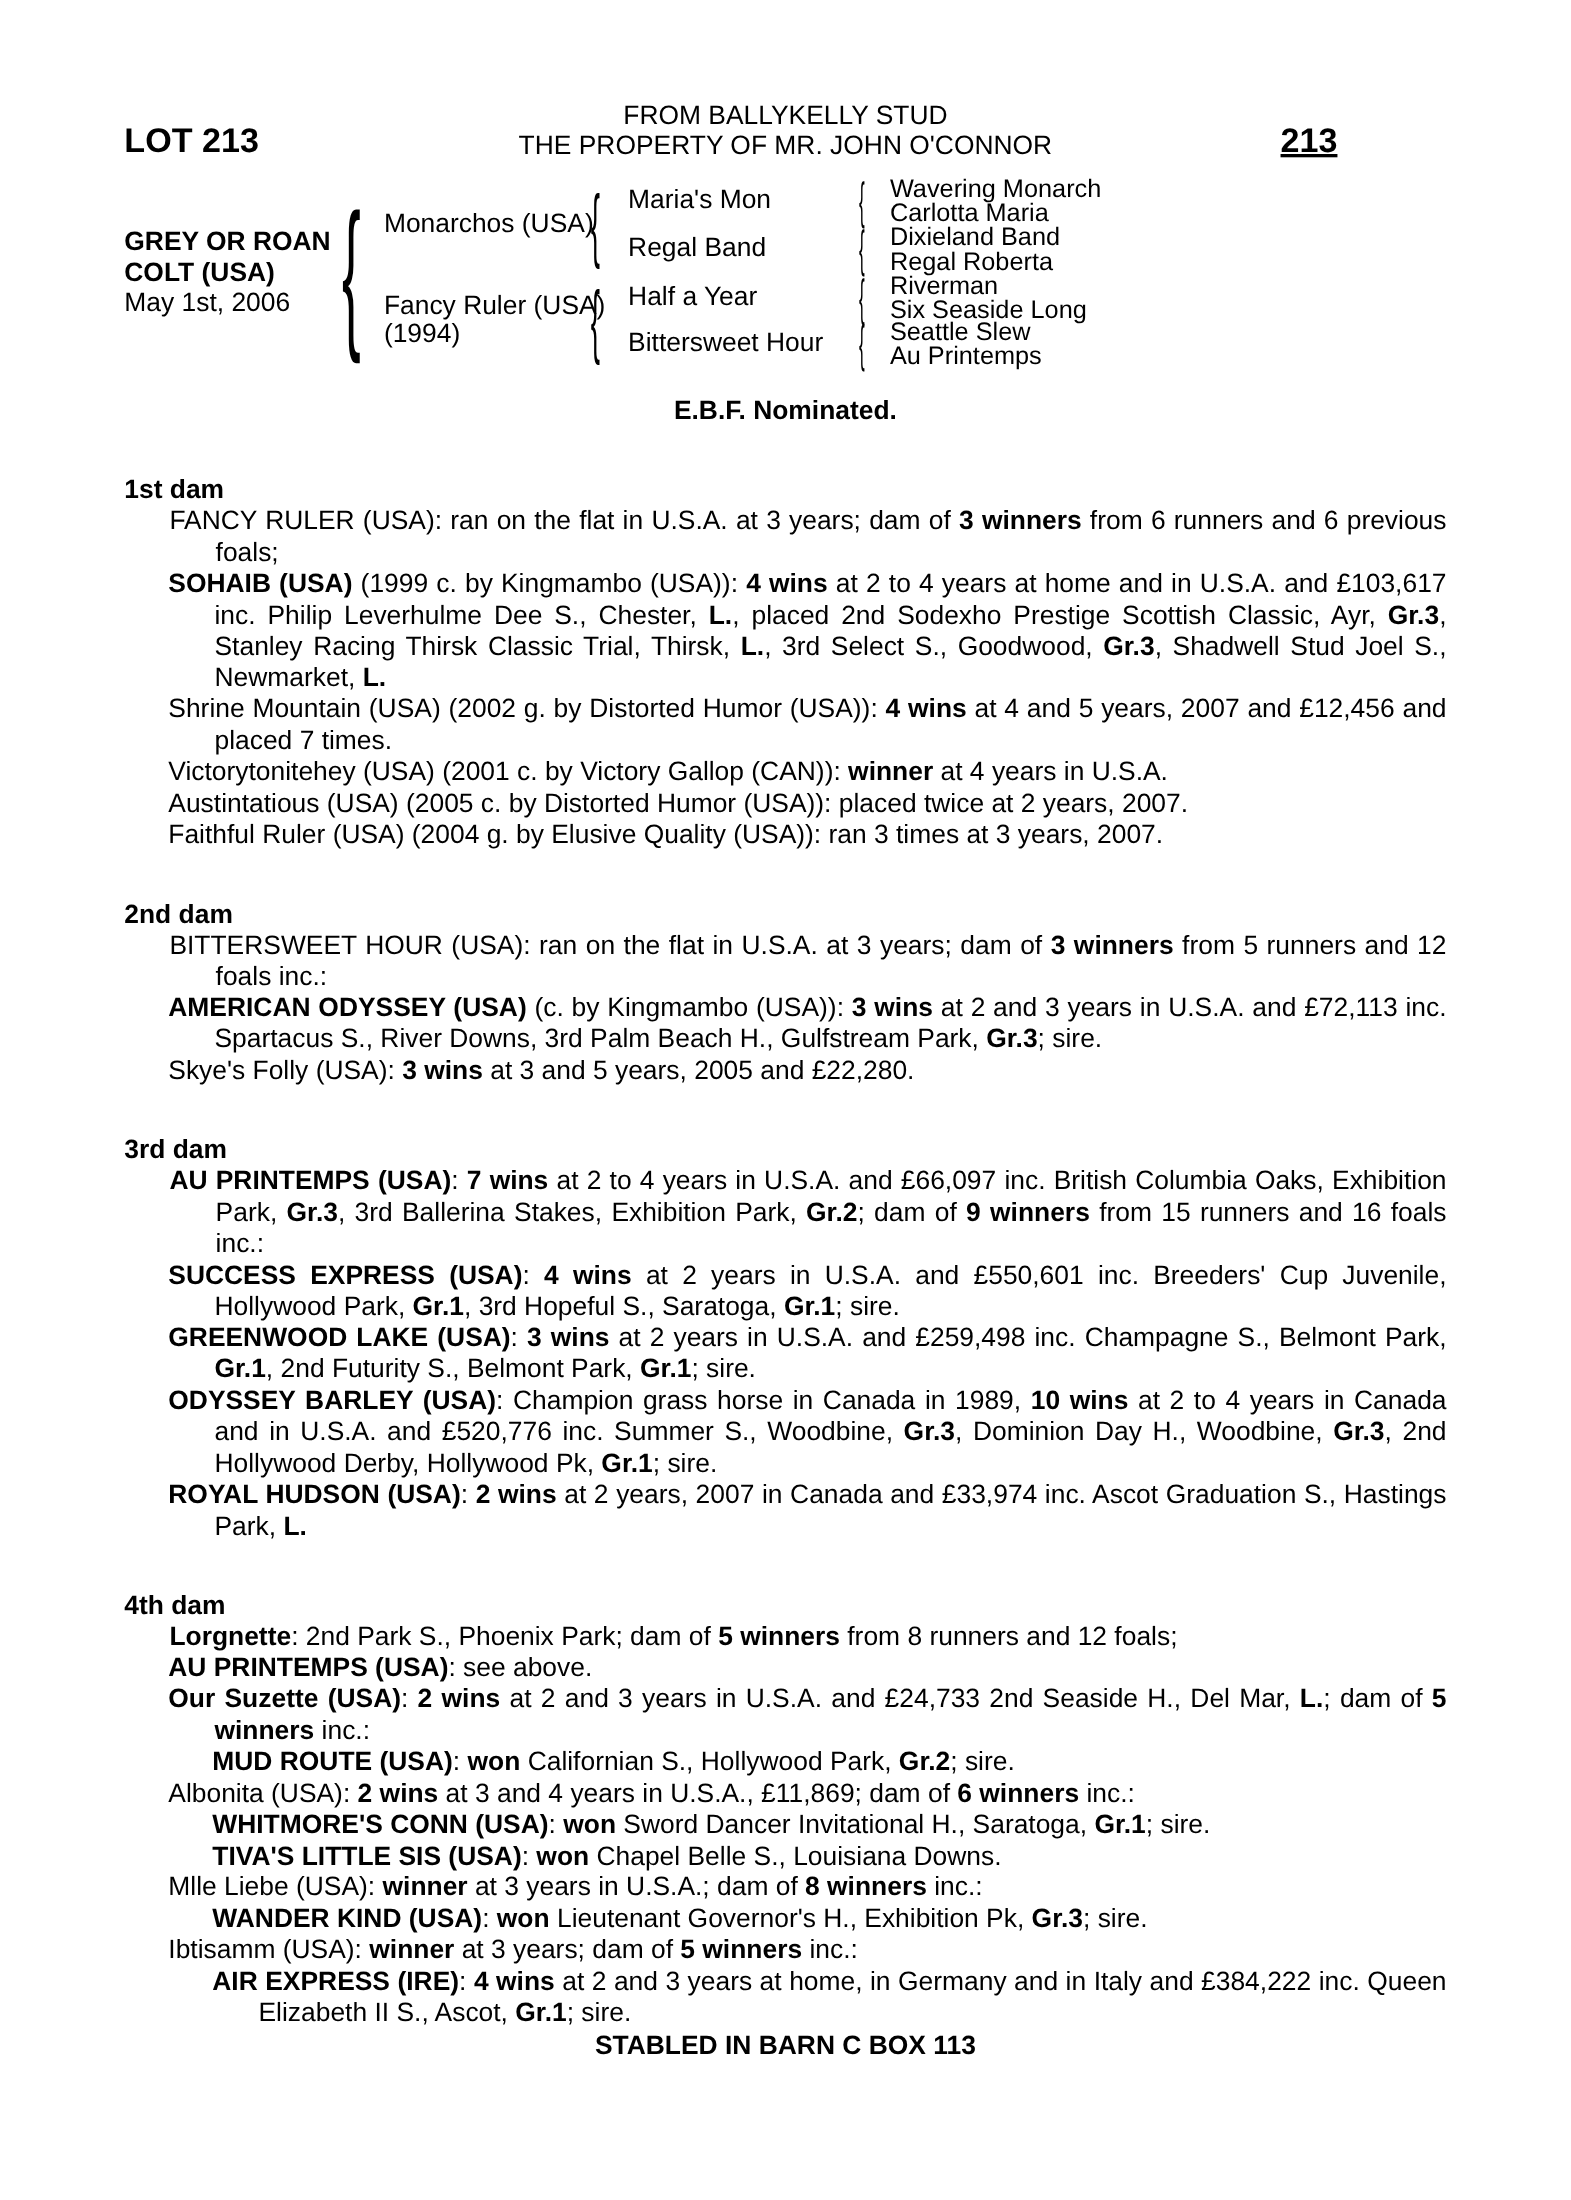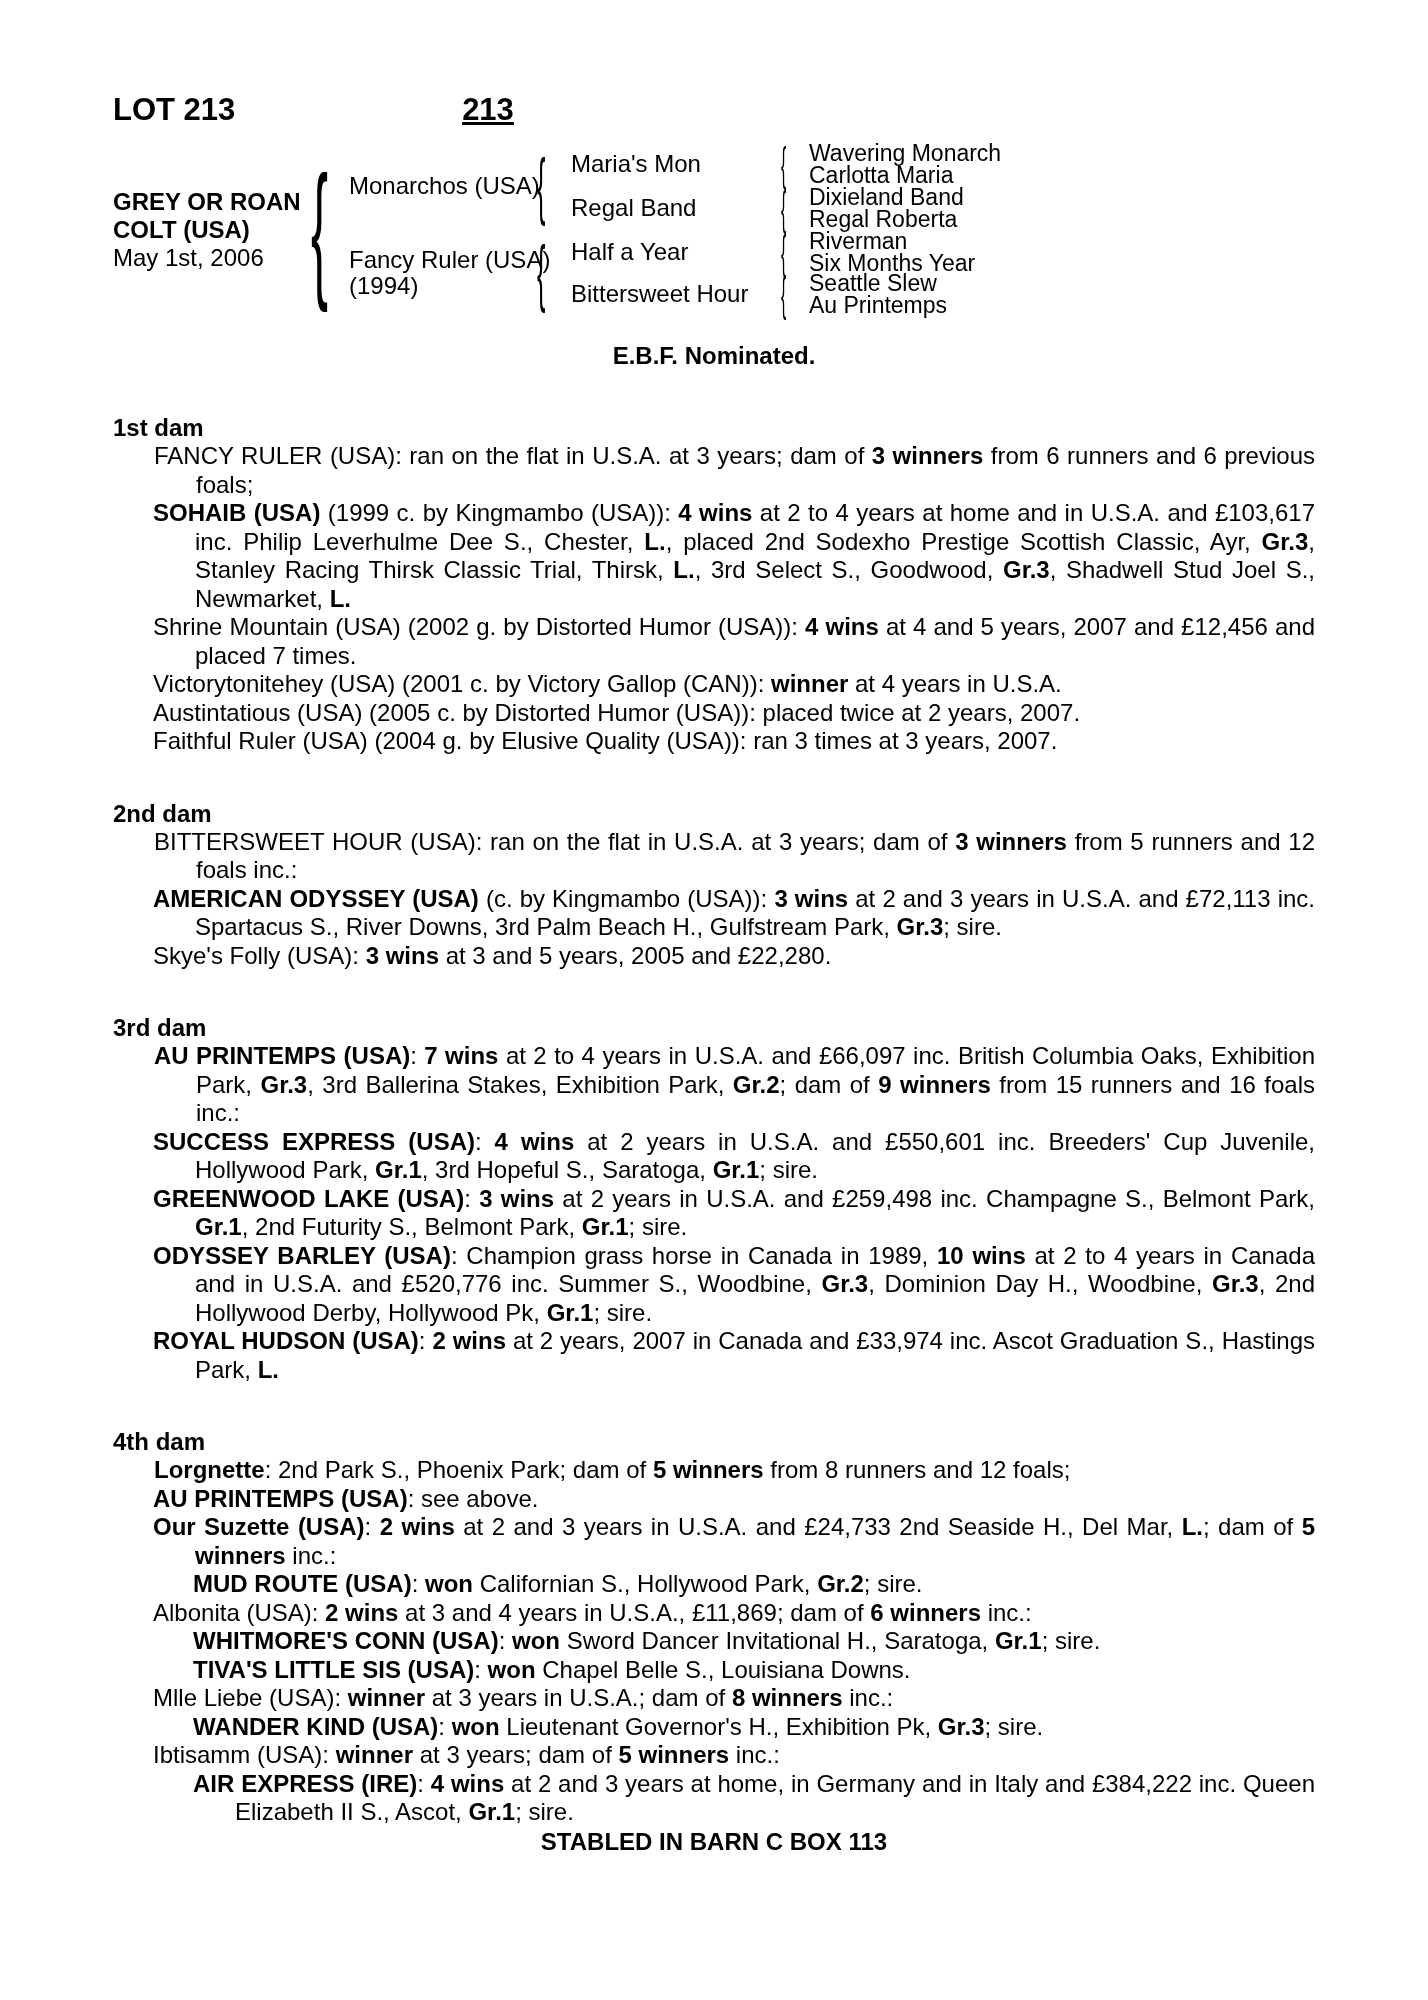--- a/index.html
+++ b/index.html
@@ -36,20 +36,24 @@
   .para.l2{padding-left:122px;text-indent:-42px;}
   .stabled{text-align:center;font-weight:bold;font-size:24px;line-height:29px;}
 </style>
 </head>
 <body>
 
 <div class="page">
 
   <div class="hdr">
     <div class="lot">LOT 213</div>
+    <div class="consignor">
+      <div>FROM BALLYKELLY STUD</div>
+      <div>THE PROPERTY OF MR. JOHN O'CONNOR</div>
+    </div>
     <div class="pageno">213</div>
   </div>
 
   <div class="pedigree">
     <div class="ped-item subject" style="left:0;top:50px">
       <div>GREY OR ROAN</div>
       <div>COLT (USA)</div>
       <div class="foaled">May 1st, 2006</div>
     </div>
 
@@ -75,21 +79,21 @@
     <div class="ped-item gen3p" style="left:696px;top:4px">
       <div>Wavering Monarch</div>
       <div>Carlotta Maria</div>
     </div>
     <div class="ped-item gen3p" style="left:696px;top:48px">
       <div>Dixieland Band</div>
       <div>Regal Roberta</div>
     </div>
     <div class="ped-item gen3p" style="left:696px;top:92px">
       <div>Riverman</div>
-      <div>Six Months Year</div>
+      <div>Six Seaside Long</div>
     </div>
     <div class="ped-item gen3p" style="left:696px;top:134px">
       <div>Seattle Slew</div>
       <div>Au Printemps</div>
     </div>
   </div>
 
   <div class="ebf">E.B.F. Nominated.</div>
 
   <div id="sections">

